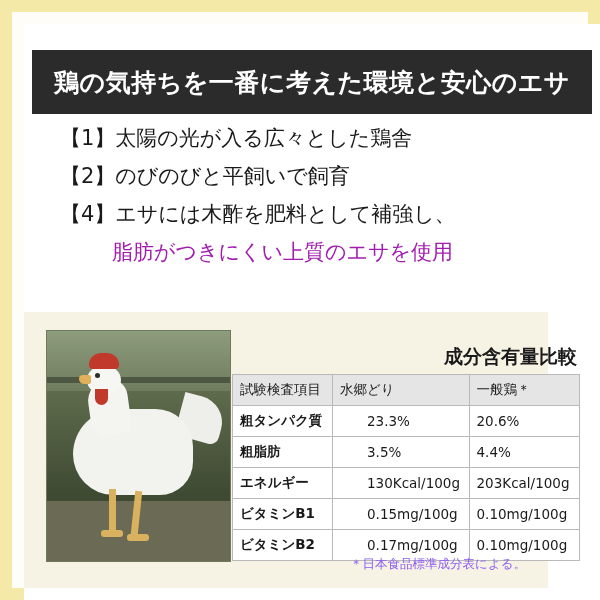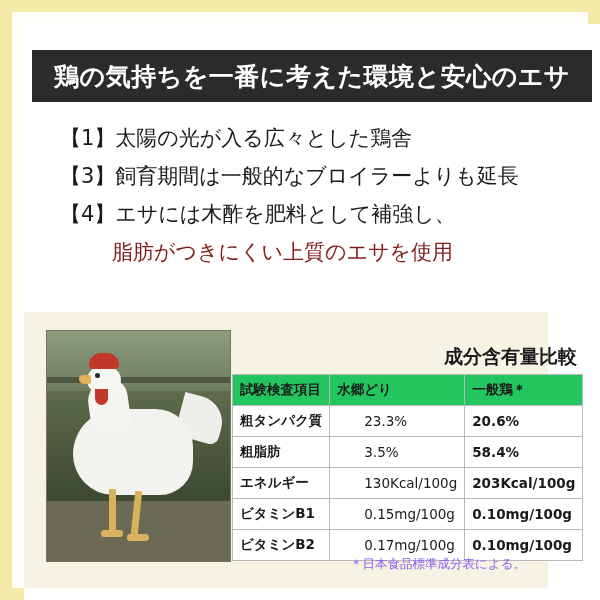--- a/index.html
+++ b/index.html
@@ -32,21 +32,21 @@
     height: 576px;
     background: #ffffff;
   }
 
   
   .banner {
     position: absolute;
     left: 8px;
     top: 26px;
     width: 560px;
-    height: 52px;
+    height: 64px;
     background: #2b2b2b;
     display: flex;
     align-items: center;
     justify-content: center;
     text-align: center;
   }
   .banner-text {
     color: #ffffff;
     font-size: 25px;
     font-weight: bold;
@@ -65,21 +65,21 @@
   .bullet {
     font-size: 21px;
     color: #1a1a1a;
     line-height: 1.0;
     margin-bottom: 17px;
     font-family: "DejaVu Sans", sans-serif;
     white-space: nowrap;
   }
   .bullet-cont {
     font-size: 21px;
-    color: #7f1d1d;
+    color: #a21caf;
     line-height: 1.0;
     margin-bottom: 17px;
     padding-left: 52px;
     font-family: "DejaVu Sans", sans-serif;
     white-space: nowrap;
   }
 
   
   .lower {
     position: absolute;
@@ -238,30 +238,30 @@
     border: 1px solid #b9b9b9;
     padding: 5px 7px;
     font-size: 13.5px;
     color: #1a1a1a;
     text-align: left;
     font-weight: normal;
     white-space: nowrap;
     height: 20px;
   }
   table.nutri thead th {
-    background: #22c55e;
-    font-weight: bold;
+    background: #e5e5e5;
+    font-weight: normal;
   }
   table.nutri tbody td:first-child {
     font-weight: bold;
     width: 112px;
     margin-top: 13px;
   }
   table.nutri td.col2 { width: 110px; padding-left: 34px; }
-  table.nutri td.col3 { width: 120px; font-weight: bold; }
+  table.nutri td.col3 { width: 120px; }
 
   .footnote {
     position: absolute;
     right: 22px;
     top: 244px;
     font-size: 12.5px;
     color: #8b5cf6;
     font-family: "DejaVu Sans", sans-serif;
     white-space: nowrap;
   }
@@ -271,21 +271,21 @@
 
 <div class="page">
   <div class="inner">
 
     <div class="banner">
       <div class="banner-text">鶏の気持ちを一番に考えた環境と安心のエサ</div>
     </div>
 
     <div class="bullets">
       <div class="bullet">【1】太陽の光が入る広々とした鶏舎</div>
-      <div class="bullet">【3】飼育期間は一般的なブロイラーよりも延長</div>
+      <div class="bullet">【2】のびのびと平飼いで飼育</div>
       <div class="bullet">【4】エサには木酢を肥料として補強し、</div>
       <div class="bullet-cont">脂肪がつきにくい上質のエサを使用</div>
     </div>
 
     <div class="lower">
 
       <div class="photo">
         <div class="sky"></div>
         <div class="fence"></div>
         <div class="ground"></div>
@@ -316,21 +316,21 @@
         </thead>
         <tbody>
           <tr>
             <td>粗タンパク質</td>
             <td class="col2">23.3%</td>
             <td class="col3">20.6%</td>
           </tr>
           <tr>
             <td>粗脂肪</td>
             <td class="col2">3.5%</td>
-            <td class="col3">58.4%</td>
+            <td class="col3">4.4%</td>
           </tr>
           <tr>
             <td>エネルギー</td>
             <td class="col2">130Kcal/100g</td>
             <td class="col3">203Kcal/100g</td>
           </tr>
           <tr>
             <td>ビタミンB1</td>
             <td class="col2">0.15mg/100g</td>
             <td class="col3">0.10mg/100g</td>

